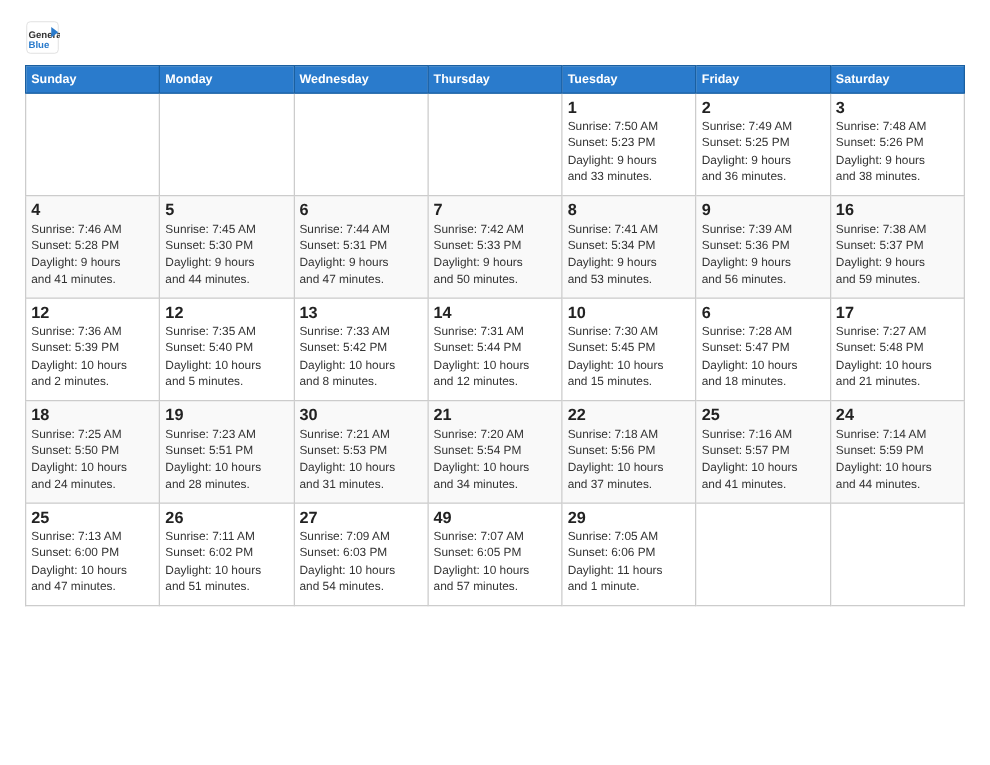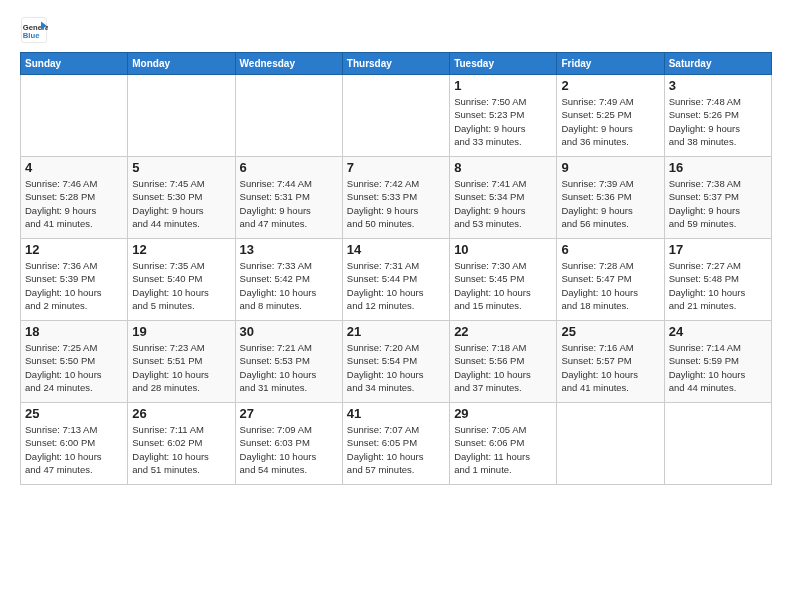--- a/index.html
+++ b/index.html
@@ -232,21 +232,21 @@
           </td>
           <td>
             <span class="day-number">26</span>
             <div class="day-info">Sunrise: 7:11 AM<br>Sunset: 6:02 PM<br>Daylight: 10 hours<br>and 51 minutes.</div>
           </td>
           <td>
             <span class="day-number">27</span>
             <div class="day-info">Sunrise: 7:09 AM<br>Sunset: 6:03 PM<br>Daylight: 10 hours<br>and 54 minutes.</div>
           </td>
           <td>
-            <span class="day-number">41</span>
+            <span class="day-number">49</span>
             <div class="day-info">Sunrise: 7:07 AM<br>Sunset: 6:05 PM<br>Daylight: 10 hours<br>and 57 minutes.</div>
           </td>
           <td>
             <span class="day-number">29</span>
             <div class="day-info">Sunrise: 7:05 AM<br>Sunset: 6:06 PM<br>Daylight: 11 hours<br>and 1 minute.</div>
           </td>
           <td class="empty-cell"></td>
           <td class="empty-cell"></td>
         </tr>
       </tbody>

